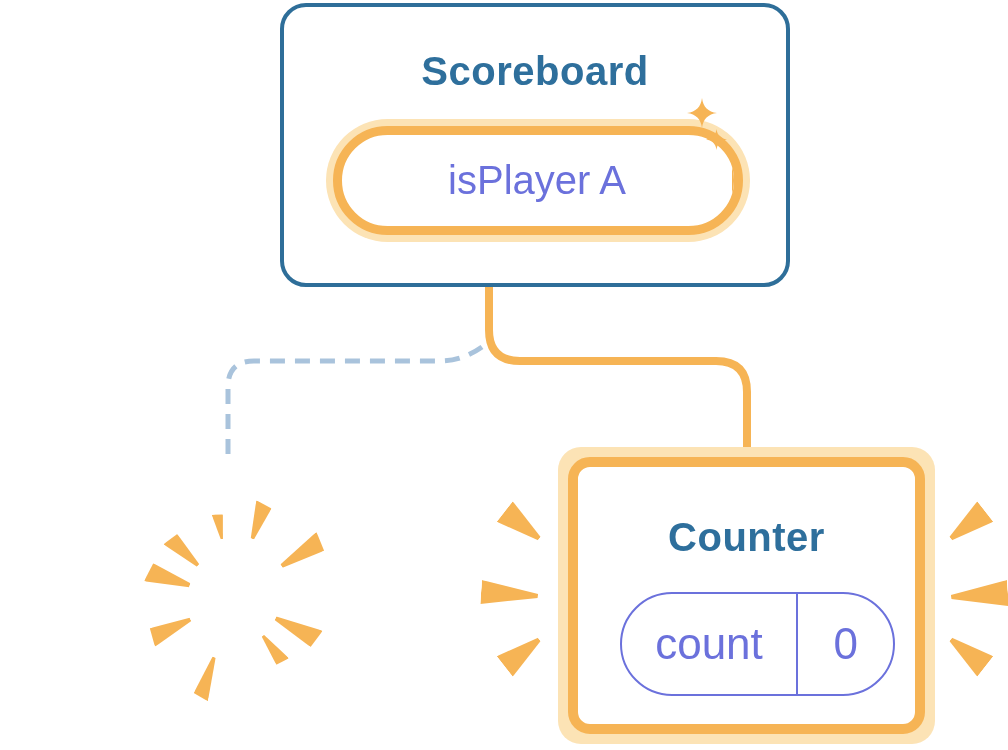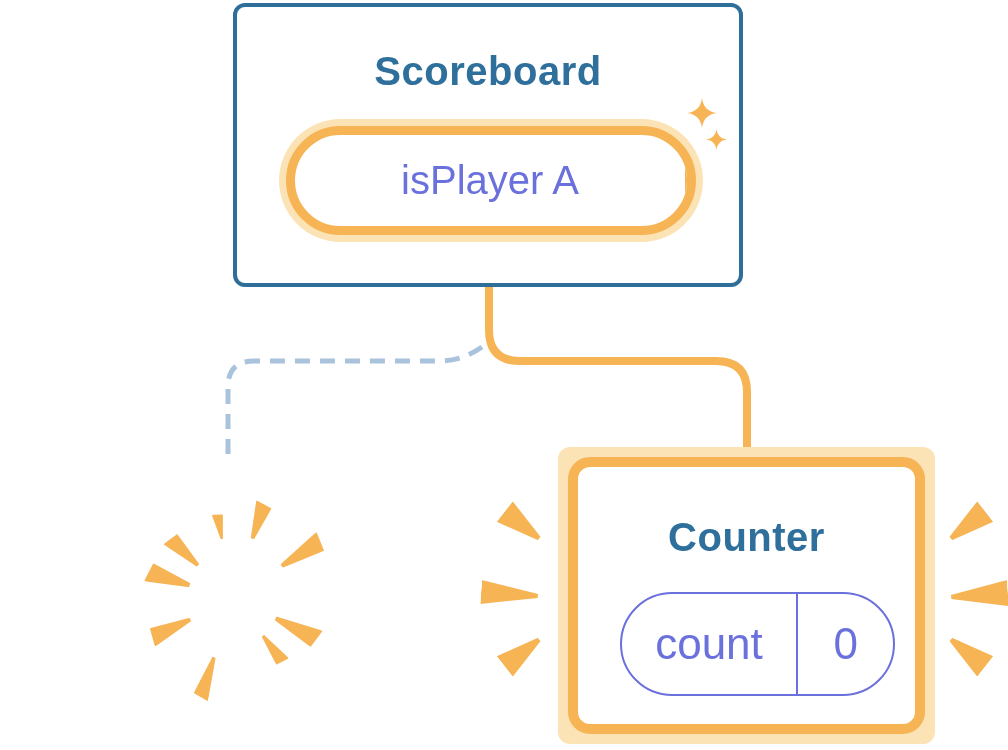--- a/index.html
+++ b/index.html
@@ -13,21 +13,21 @@
   }
   .stage *{box-sizing:border-box;}
   svg{display:block;}
 
   
   .connectors{position:absolute; left:0; top:0; width:1008px; height:750px;}
 
   
   .component-card{
     position:absolute; background:var(--card-bg);
-    border:4px solid var(--card-border); border-radius:12px;
+    border:4px solid var(--card-border); border-radius:26px;margin-left:47px;
   }
   .scoreboard{left:233px; top:3px; width:510px; height:284px;}
   .card-title{
     position:absolute; left:0; right:0; text-align:center;
     color:var(--title); font-size:40px; font-weight:600; letter-spacing:0.5px;
   }
   .scoreboard .card-title{top:42px;}
 
   
   .pill-halo{
@@ -43,21 +43,21 @@
   .pill-name{flex:247 0 0; color:var(--indigo); font-size:40px;}
   .pill-sep{width:2px; background:var(--orange);}
   .pill-value{flex:152 0 0; color:var(--indigo-strong); font-size:42px; font-weight:700;}
 
   
   .sparkles{position:absolute; left:680px; top:92px; width:56px; height:66px;}
 
   
   .counter-halo{
     position:absolute; left:558px; top:447px; width:377px; height:297px;
-    background:var(--orange-halo); border-radius:12px; padding:10px;
+    background:var(--orange-halo); border-radius:23px; padding:10px;
   }
   .counter-card{
     width:100%; height:100%; background:var(--card-bg);
     border:10px solid var(--orange); border-radius:22px; position:relative;
   }
   .counter-card .card-title{top:48px;}
   .counter-pill{
     position:absolute; left:42px; top:125px; width:275px; height:104px;
     border:2.5px solid var(--indigo); border-radius:52px;
     display:flex; align-items:stretch; overflow:hidden; background:var(--card-bg);

